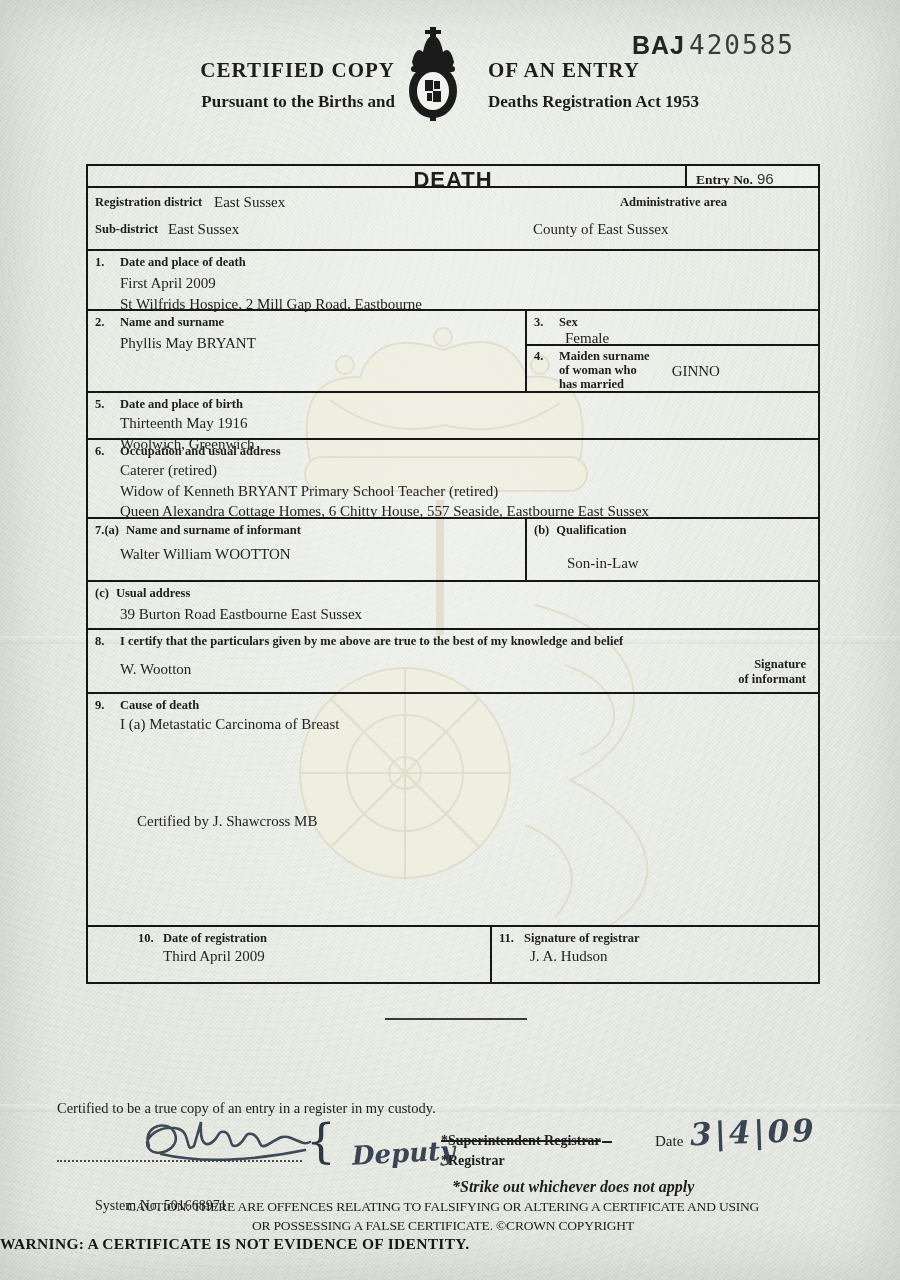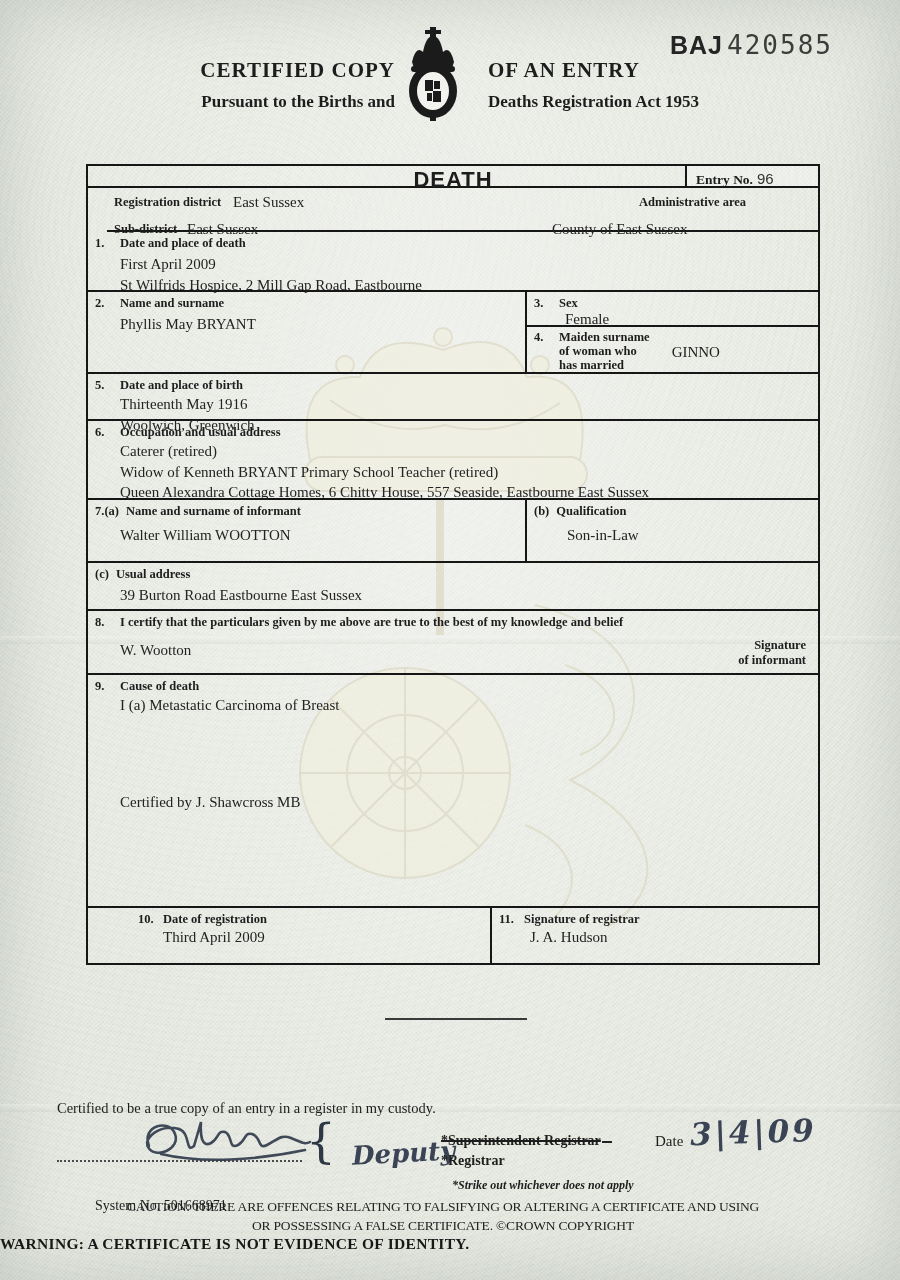--- a/index.html
+++ b/index.html
@@ -10,36 +10,36 @@
       radial-gradient(ellipse at 50% 35%, rgba(255,255,255,.45), rgba(255,255,255,0) 72%),
       repeating-linear-gradient(47deg, rgba(255,255,255,.16) 0 1px, rgba(255,255,255,0) 1px 3px),
       repeating-linear-gradient(-43deg, rgba(156,170,152,.10) 0 1px, rgba(0,0,0,0) 1px 3px),
       repeating-radial-gradient(circle at 28% 18%, rgba(165,176,160,.05) 0 2px, rgba(0,0,0,0) 2px 7px),
       #e6e9e1;
     box-shadow: inset 0 0 70px rgba(115,126,110,.28);
   }
   .crease{position:absolute;left:0;right:0;height:8px;opacity:.45;
     background:linear-gradient(rgba(255,255,255,.55), rgba(140,152,134,.22));}
   
-  .serial{position:absolute;top:30px;left:670px;white-space:nowrap;text-align:right;}
+  .serial{position:absolute;top:30px;left:632px;white-space:nowrap;text-align:right;}
   .serial .pfx{font-family:"Liberation Sans",sans-serif;font-weight:bold;font-size:25px;color:#242424;letter-spacing:1px;}
   .serial .num{font-family:"DejaVu Sans Mono",monospace;font-size:26px;color:#3c3c3c;letter-spacing:2px;}
   .hdr-left{position:absolute;top:58px;right:505px;text-align:right;white-space:nowrap;}
   .hdr-right{position:absolute;top:58px;left:488px;text-align:left;white-space:nowrap;}
   .hdr-title{font-size:21px;font-weight:bold;letter-spacing:1px;}
   .hdr-sub{font-size:17px;font-weight:bold;margin-top:9px;}
   .crest{position:absolute;top:27px;left:402px;}
   
   .wm{position:absolute;top:305px;left:235px;opacity:.6;pointer-events:none;}
   
   .tbl{position:absolute;top:164px;left:86px;width:730px;border:2px solid #161616;background:rgba(255,255,255,.06);}
   .row{position:relative;box-sizing:border-box;border-bottom:2px solid #161616;}
   .row:last-child{border-bottom:none;margin-left:43px;}
   .r-title{height:22px;}
-  .r-reg{height:44px;margin-left:19px;}
+  .r-reg{height:63px;}
   .r-s1{height:60px;}
   .r-s234{height:82px;display:flex;}
   .r-s5{height:47px;}
   .r-s6{height:79px;}
   .r-s7{height:63px;display:flex;}
   .r-s7c{height:48px;}
   .r-s8{height:64px;}
   .r-s9{height:233px;}
   .r-s1011{height:55px;display:flex;}
   .death{position:absolute;inset:0;text-align:center;font-family:"Liberation Sans",sans-serif;
@@ -58,37 +58,37 @@
   .cell-l{box-sizing:border-box;border-right:2px solid #161616;height:100%;}
   .cell-r{flex:1;height:100%;}
   .w439{width:439px;flex:none;}
   .w361{width:361px;flex:none;}
   .sub3{box-sizing:border-box;height:35px;border-bottom:2px solid #161616;}
   .s4wrap{display:flex;padding:3px 8px 0 7px;}
   .s4labels{font-weight:bold;font-size:12.5px;line-height:14px;}
   .s4val{font-size:15px;margin-left:22px;margin-top:14px;}
   .s8body{display:flex;justify-content:space-between;align-items:flex-start;padding:12px 12px 0 32px;gap:21px;}
   .s8sig{text-align:right;font-weight:bold;font-size:12.5px;line-height:15px;margin-top:-4px;}
-  .certby{margin-top:76px;}
+  .certby{margin-top:76px;margin-left:17px;}
   
   .sepline{position:absolute;top:1018px;left:385px;width:142px;height:2px;background:#3a3a3a;}
   .certifyline{position:absolute;top:1100px;left:57px;font-size:14.5px;}
   .dotline{position:absolute;top:1128px;left:57px;width:245px;height:32px;border-bottom:2px dotted #4a4a4a;}
   .sig-svg{position:absolute;top:1114px;left:133px;}
   .brace{position:absolute;top:1113px;left:306px;font-size:47px;font-weight:normal;color:#2e3744;
     font-family:"DejaVu Serif",serif;}
   .hand{font-family:"DejaVu Serif",serif;font-style:italic;color:#3b4454;}
   .deputy{position:absolute;top:1138px;left:352px;font-size:26px;font-weight:bold;transform:rotate(-3deg);}
   .roles{position:absolute;top:1131px;left:441px;font-size:14px;line-height:20px;}
   .roles .strike{font-weight:bold;text-decoration:line-through;text-decoration-thickness:2px;}
   .roles .strike::after{content:"";display:inline-block;width:10px;border-top:2px solid #222;vertical-align:middle;margin-left:1px;}
   .roles .reg{font-weight:bold;}
   .datelab{position:absolute;top:1133px;left:655px;font-size:15px;}
   .dateval{position:absolute;top:1114px;left:690px;font-size:31px;letter-spacing:3px;transform:rotate(-2deg);font-weight:bold;}
-  .strikenote{position:absolute;top:1178px;left:452px;font-size:12px;font-style:italic;font-weight:bold;}
+  .strikenote{position:absolute;top:1178px;left:452px;font-size:16px;font-style:italic;font-weight:bold;}
   .sysno{position:absolute;top:1198px;left:95px;font-size:14px;z-index:2;}
   .caution{position:absolute;top:1197px;left:0;right:14px;text-align:center;font-size:13.5px;line-height:19px;
     letter-spacing:-0.2px;color:#222;}
   .warning{position:absolute;top:1235px;left:0;right:14px;text-align:left;font-weight:bold;font-size:15.5px;
     letter-spacing:.3px;color:#171717;}
 </style>
 </head>
 <body>
 
 <div class="page">
@@ -238,21 +238,21 @@
           </div>
         <div class="sec-vals" style="margin-top:6px;">
             <div>Walter William WOOTTON</div>
           </div>
       </div>
       <div class="cell-r">
         <div class="sec-head">
             <span class="sec-no wide">(b)</span>
             <span>Qualification</span>
           </div>
-        <div class="sec-vals" style="padding-left:40px;margin-top:6px;">
+        <div class="sec-vals" style="padding-left:40px;margin-top:15px;">
             <div>Son-in-Law</div>
           </div>
       </div>
     </div>
 
     <div class="row r-s7c">
       <div class="sec-head">
           <span class="sec-no wide">(c)</span>
           <span>Usual address</span>
         </div>

